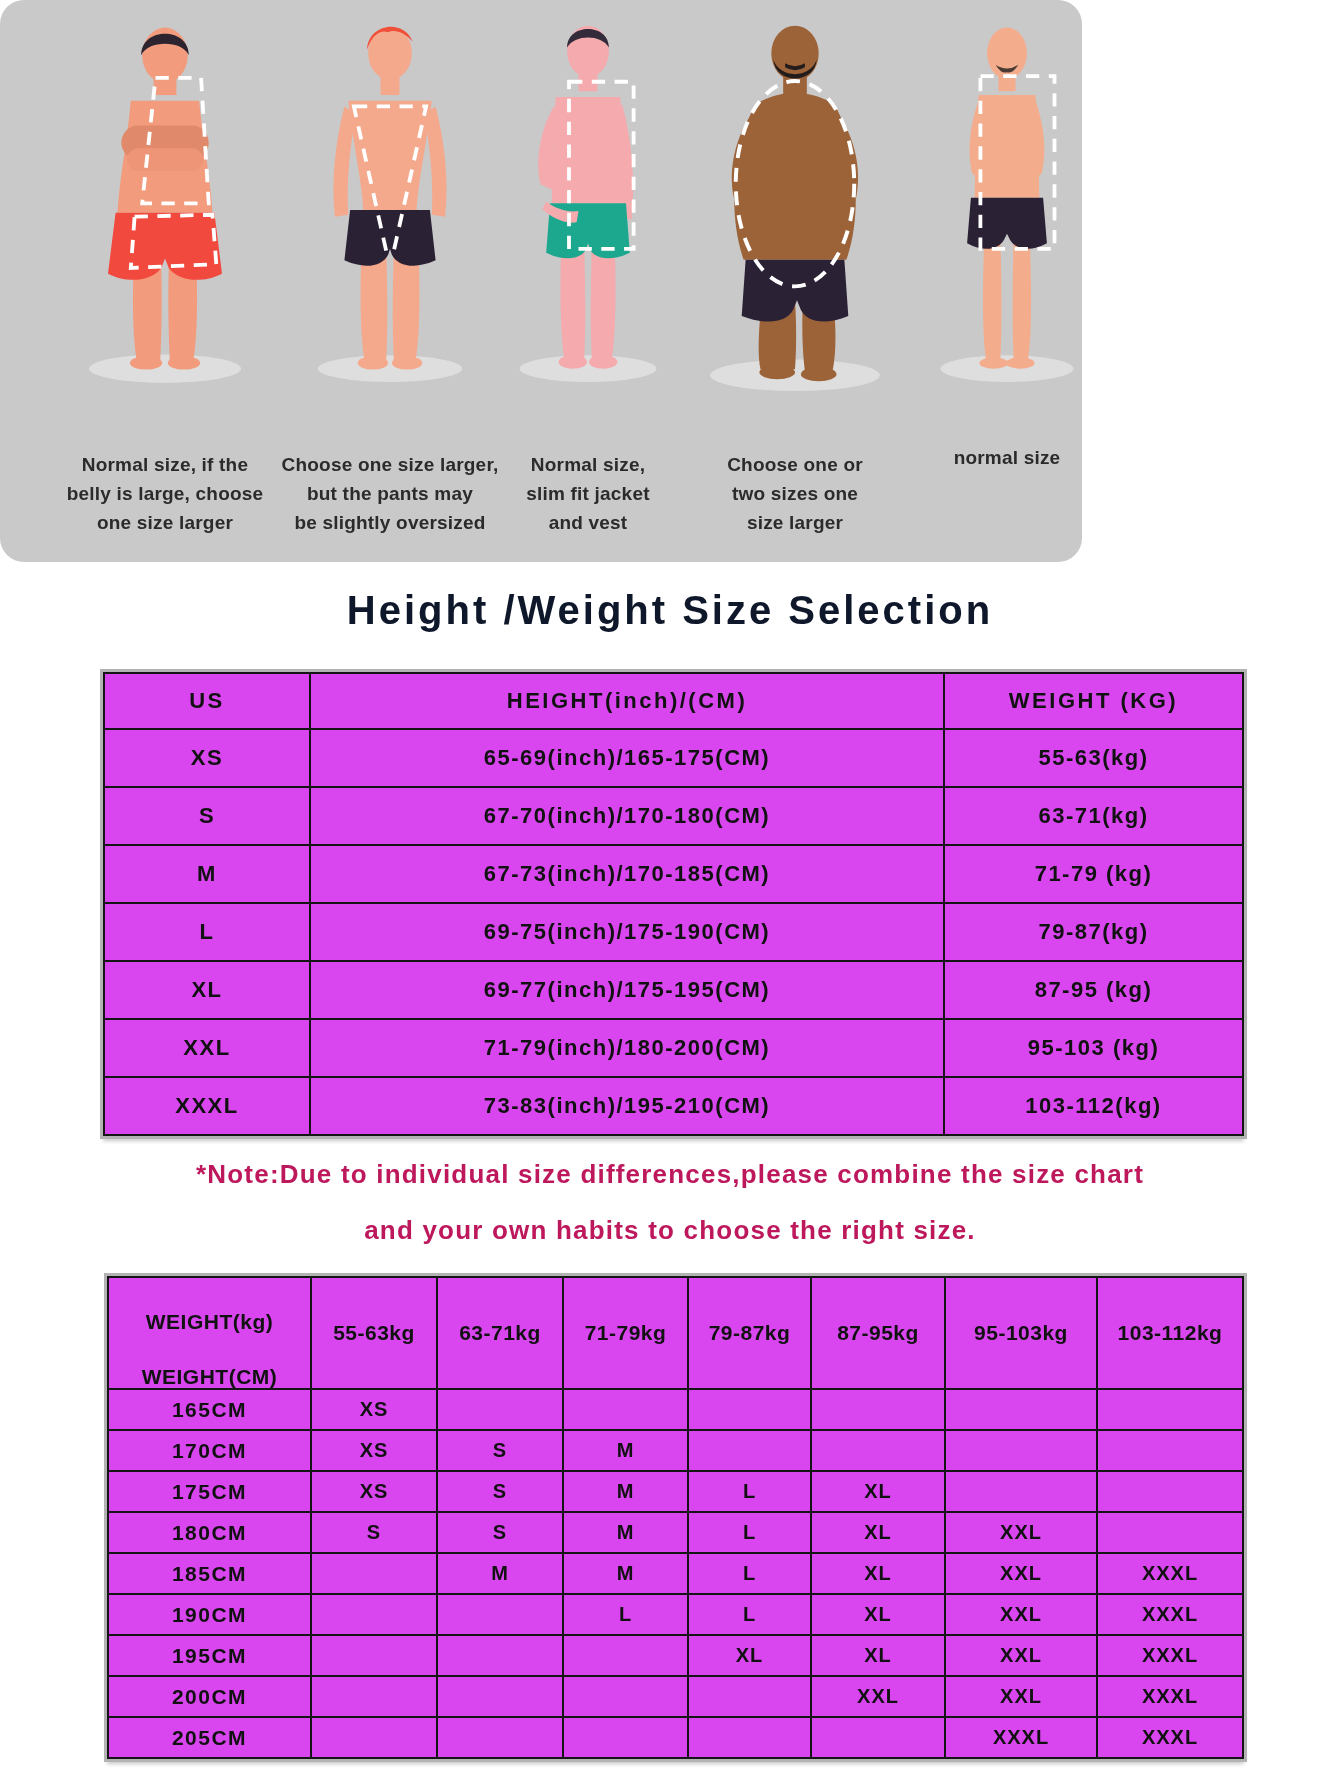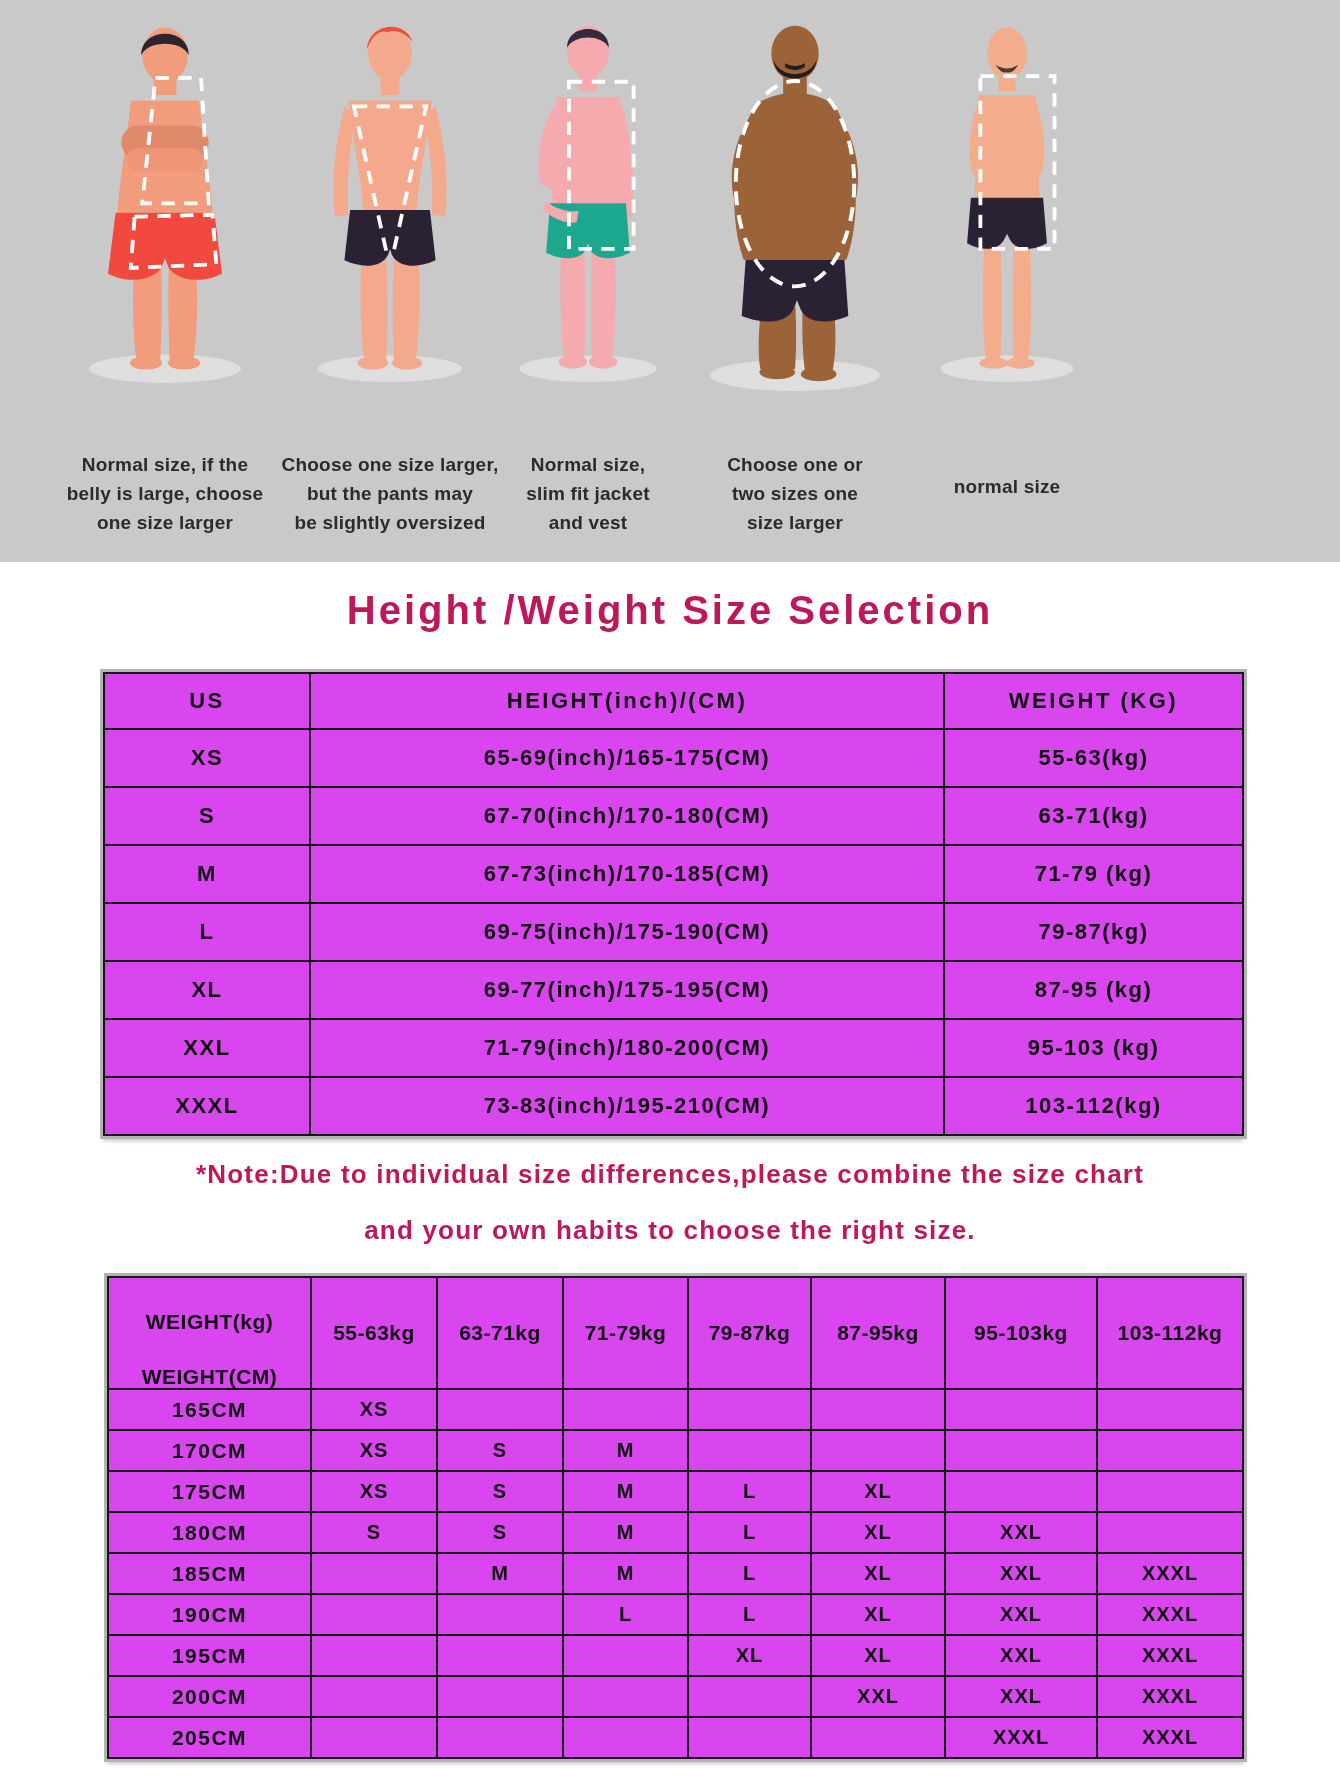--- a/index.html
+++ b/index.html
@@ -2,31 +2,31 @@
 <html><head>
 <meta charset="utf-8">
 <style>
   html,body { margin:0; padding:0; }
   body {
     width:1340px; height:1785px; background:#ffffff;
     font-family:"Liberation Sans", sans-serif; color:#111;
     position:relative; overflow:hidden;
   }
   
-  .figures-band { position:absolute; left:0; top:0; width:1340px; height:562px; background:#c9c9c9; }
+  .figures-band { position:absolute; left:0; top:0; width:1082px; height:562px; background:#c9c9c9;border-radius:24px; }
   .fig-col { position:absolute; top:0; }
   .fig-col svg { display:block; margin:8px auto 0 auto; }
   .caption { margin-top:57px; text-align:center; font-size:19px; line-height:29px;
              font-weight:600; color:#2b2b2b; letter-spacing:.2px; }
   .caption span { display:block; }
-  .caption.single { margin-top:79px; }
+  .caption.single { margin-top:50px; }
   .dash { fill:none; stroke:#ffffff; stroke-width:4; stroke-dasharray:14 10; }
   
   .page-title { padding-top:24px; text-align:center; font-size:40px; line-height:48px;
-                font-weight:bold; letter-spacing:3px; color:#be185d;
+                font-weight:bold; letter-spacing:3px; color:#0f172a;
                 position:absolute; top:562px; width:1340px; }
   
   table { border-collapse:collapse; table-layout:fixed; background:#d946ef; }
   th, td { border:2px solid #141414; text-align:center; vertical-align:middle; padding:0; }
   .size-table { position:absolute; left:103px; top:672px; width:1139px;
                 box-shadow:0 0 0 3px #b3b3b3, 0 5px 4px rgba(0,0,0,.22); }
   .size-table thead tr { height:56px; }
   .size-table tbody tr { height:58px; }
   .size-table th { font-size:22px; font-weight:bold; letter-spacing:2.5px; }
   .size-table td { font-size:22px; font-weight:bold; letter-spacing:1.5px; }

